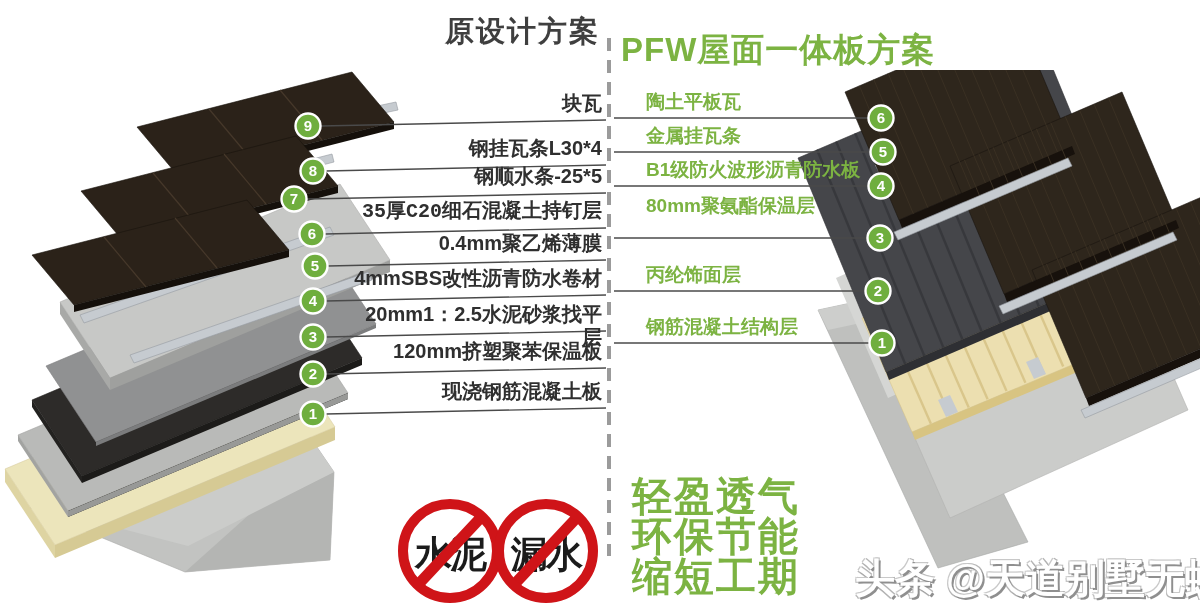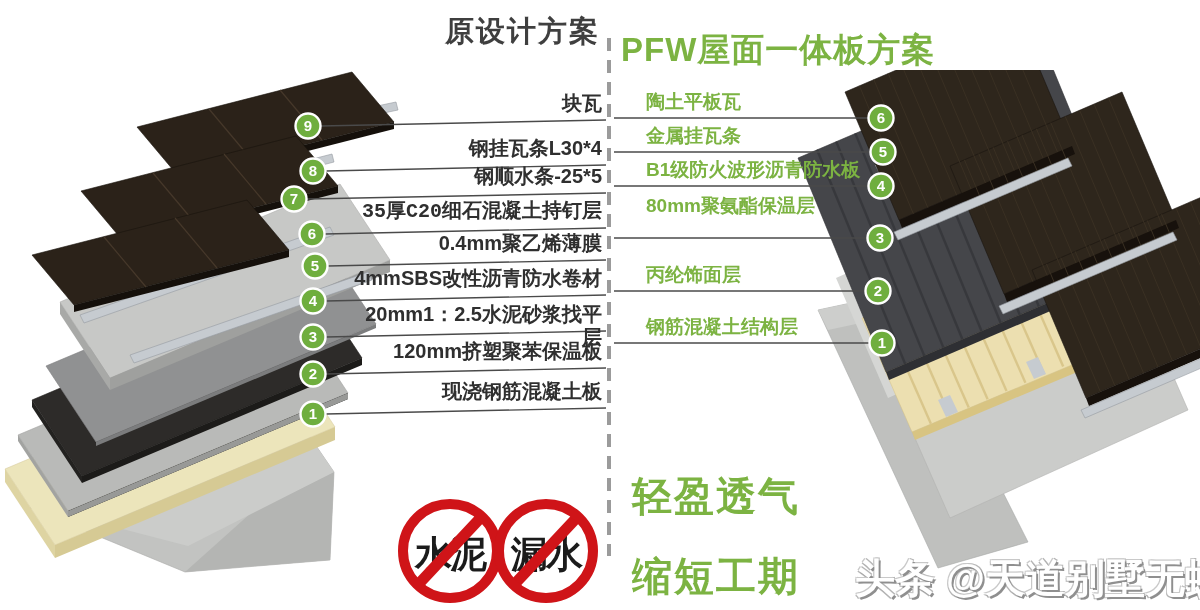--- a/index.html
+++ b/index.html
@@ -216,20 +216,21 @@
       <text x="878" y="291" text-anchor="middle" dy=".36em" fill="#ffffff" font-size="15" font-weight="bold" font-family="&quot;Liberation Sans&quot;,&quot;DejaVu Sans&quot;,sans-serif">2</text>
       <line x1="614" y1="343" x2="870" y2="343" stroke="#4a4a4a" stroke-width="1.4"></line>
       <circle cx="882" cy="343" r="12.5" fill="#6fae3e" stroke="#ffffff" stroke-width="2.4"></circle>
       <text x="882" y="343" text-anchor="middle" dy=".36em" fill="#ffffff" font-size="15" font-weight="bold" font-family="&quot;Liberation Sans&quot;,&quot;DejaVu Sans&quot;,sans-serif">1</text>
     </svg>
 
   <div class="abs title-left">原设计方案</div>
   <div class="abs title-right">PFW屋面一体板方案</div>
 
   <div class="benefit" style="top:469px">轻盈透气</div>
+  <div class="benefit" style="top:509px">环保节能</div>
   <div class="benefit" style="top:549px">缩短工期</div>
 
   <div class="ban" style="left:398px">
     <div class="ban-text">水泥</div>
     <div class="ban-slash"></div>
     <div class="ban-ring"></div>
   </div>
   <div class="ban" style="left:494px">
     <div class="ban-text">漏水</div>
     <div class="ban-slash"></div>

